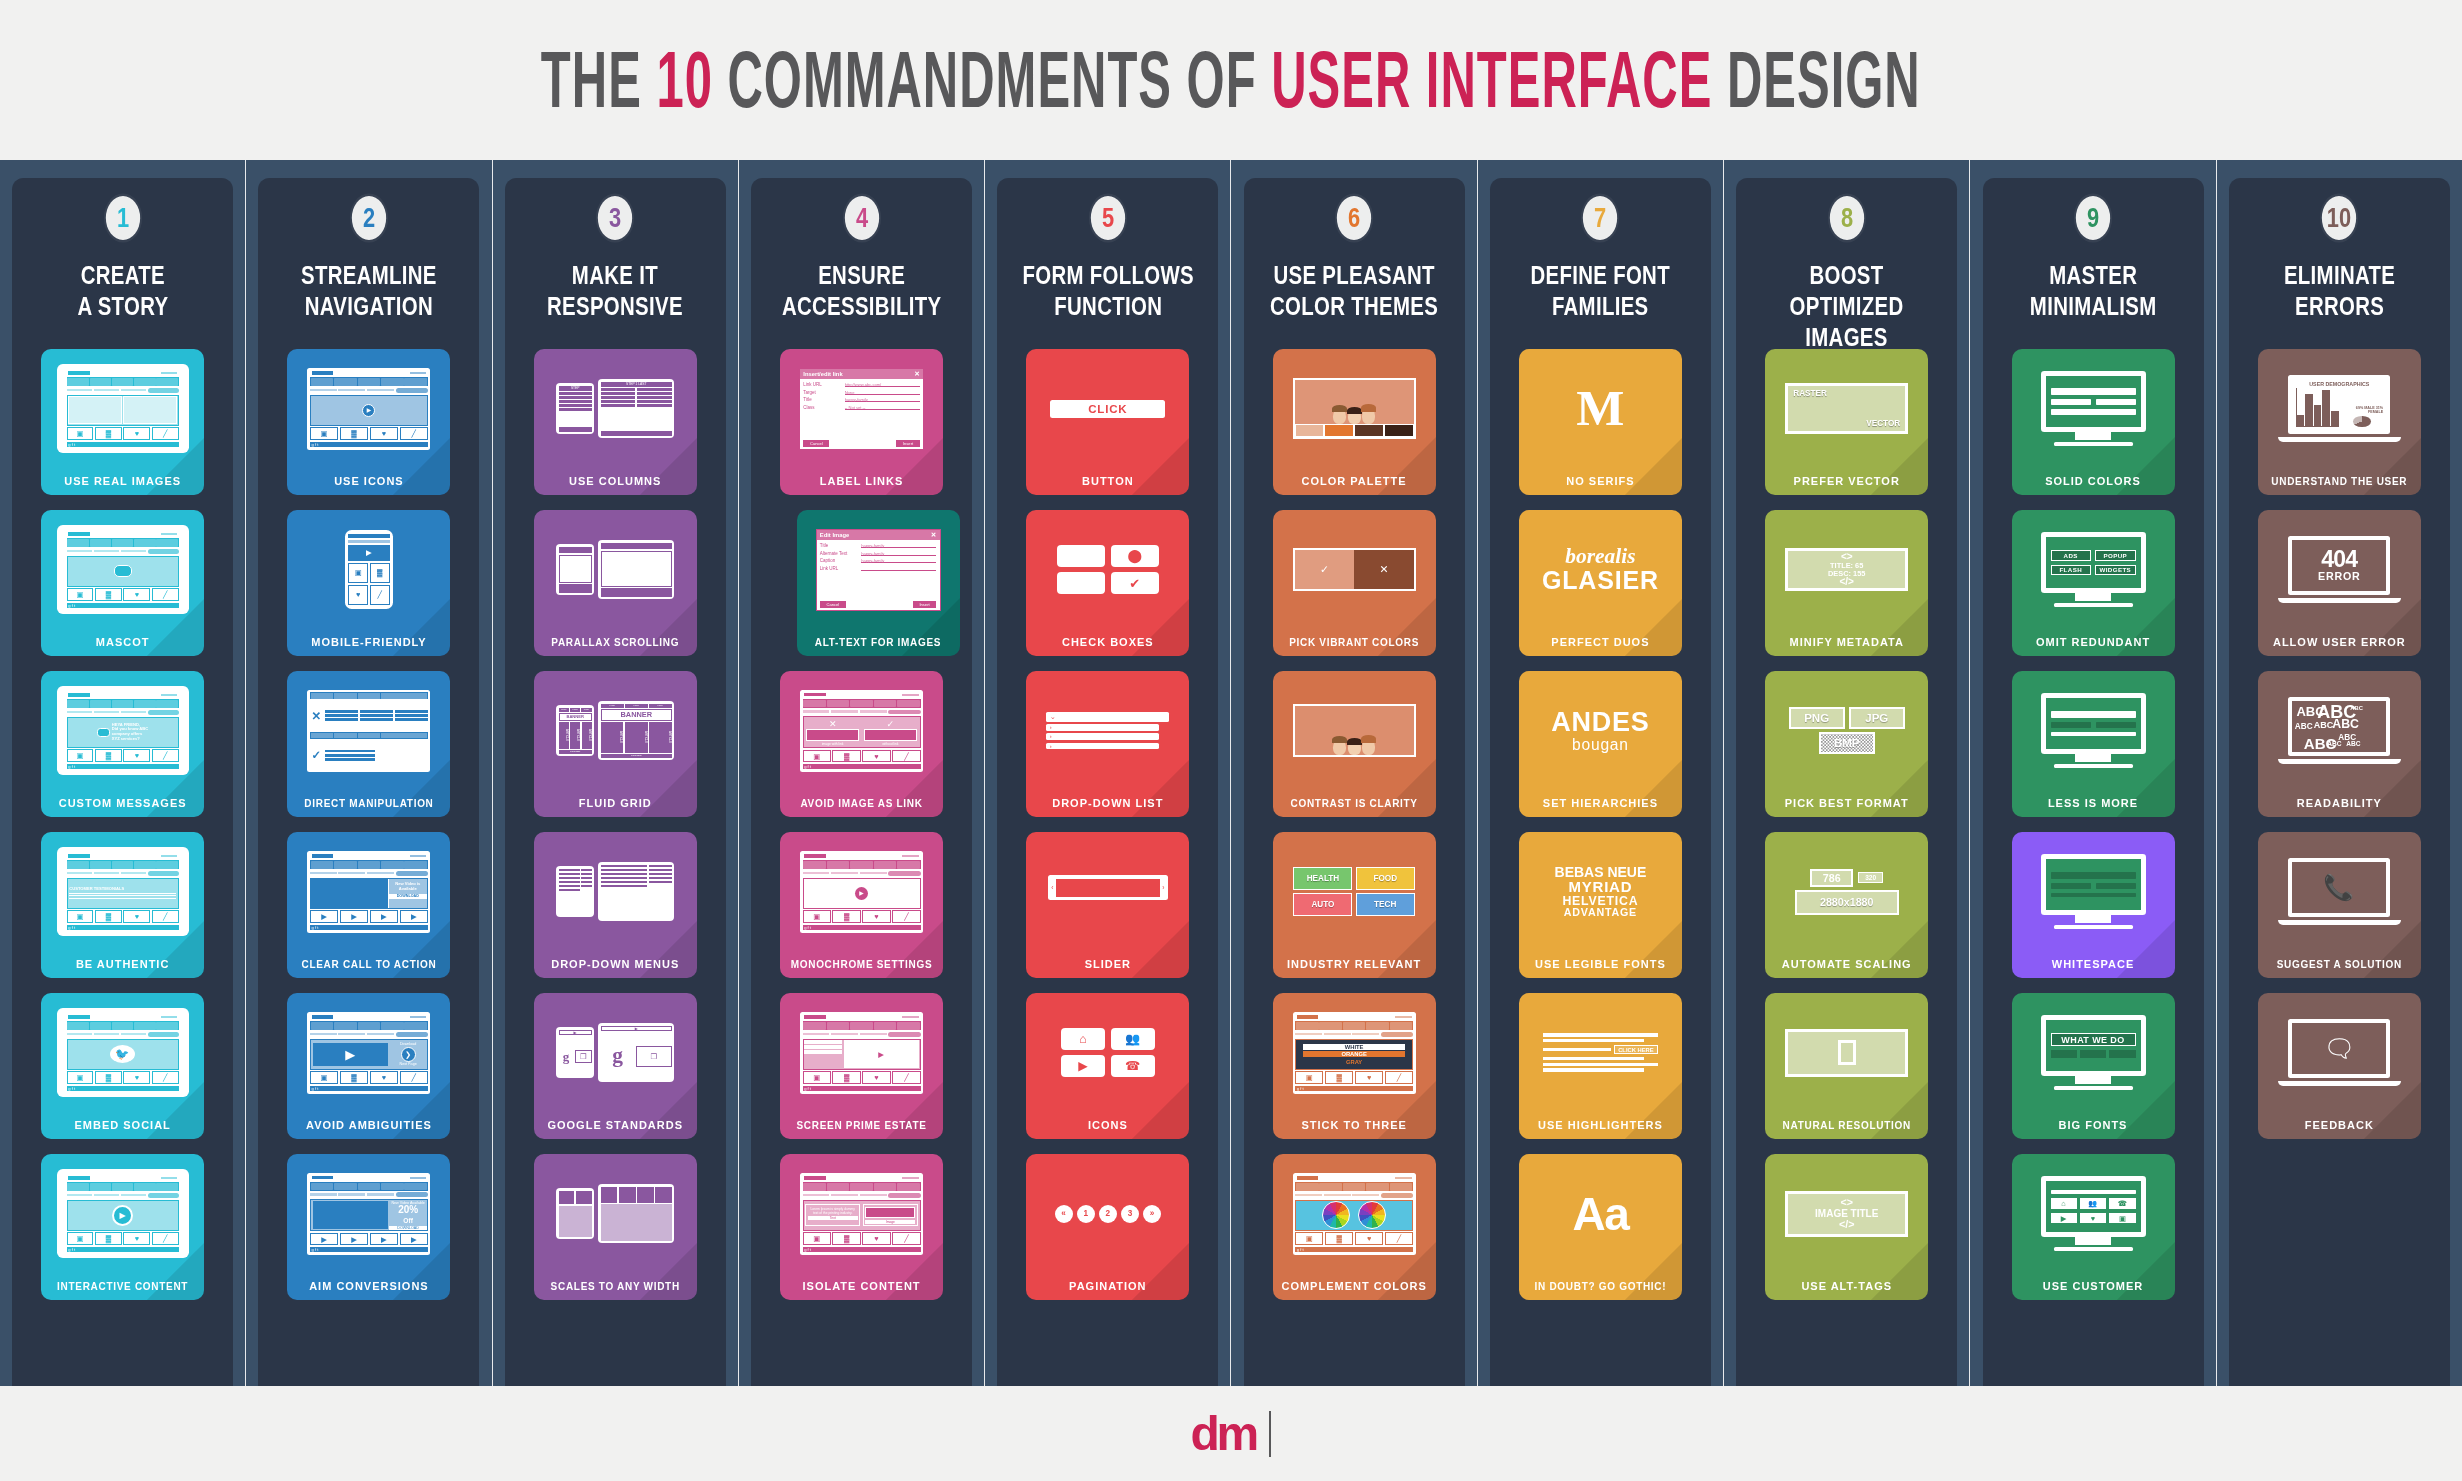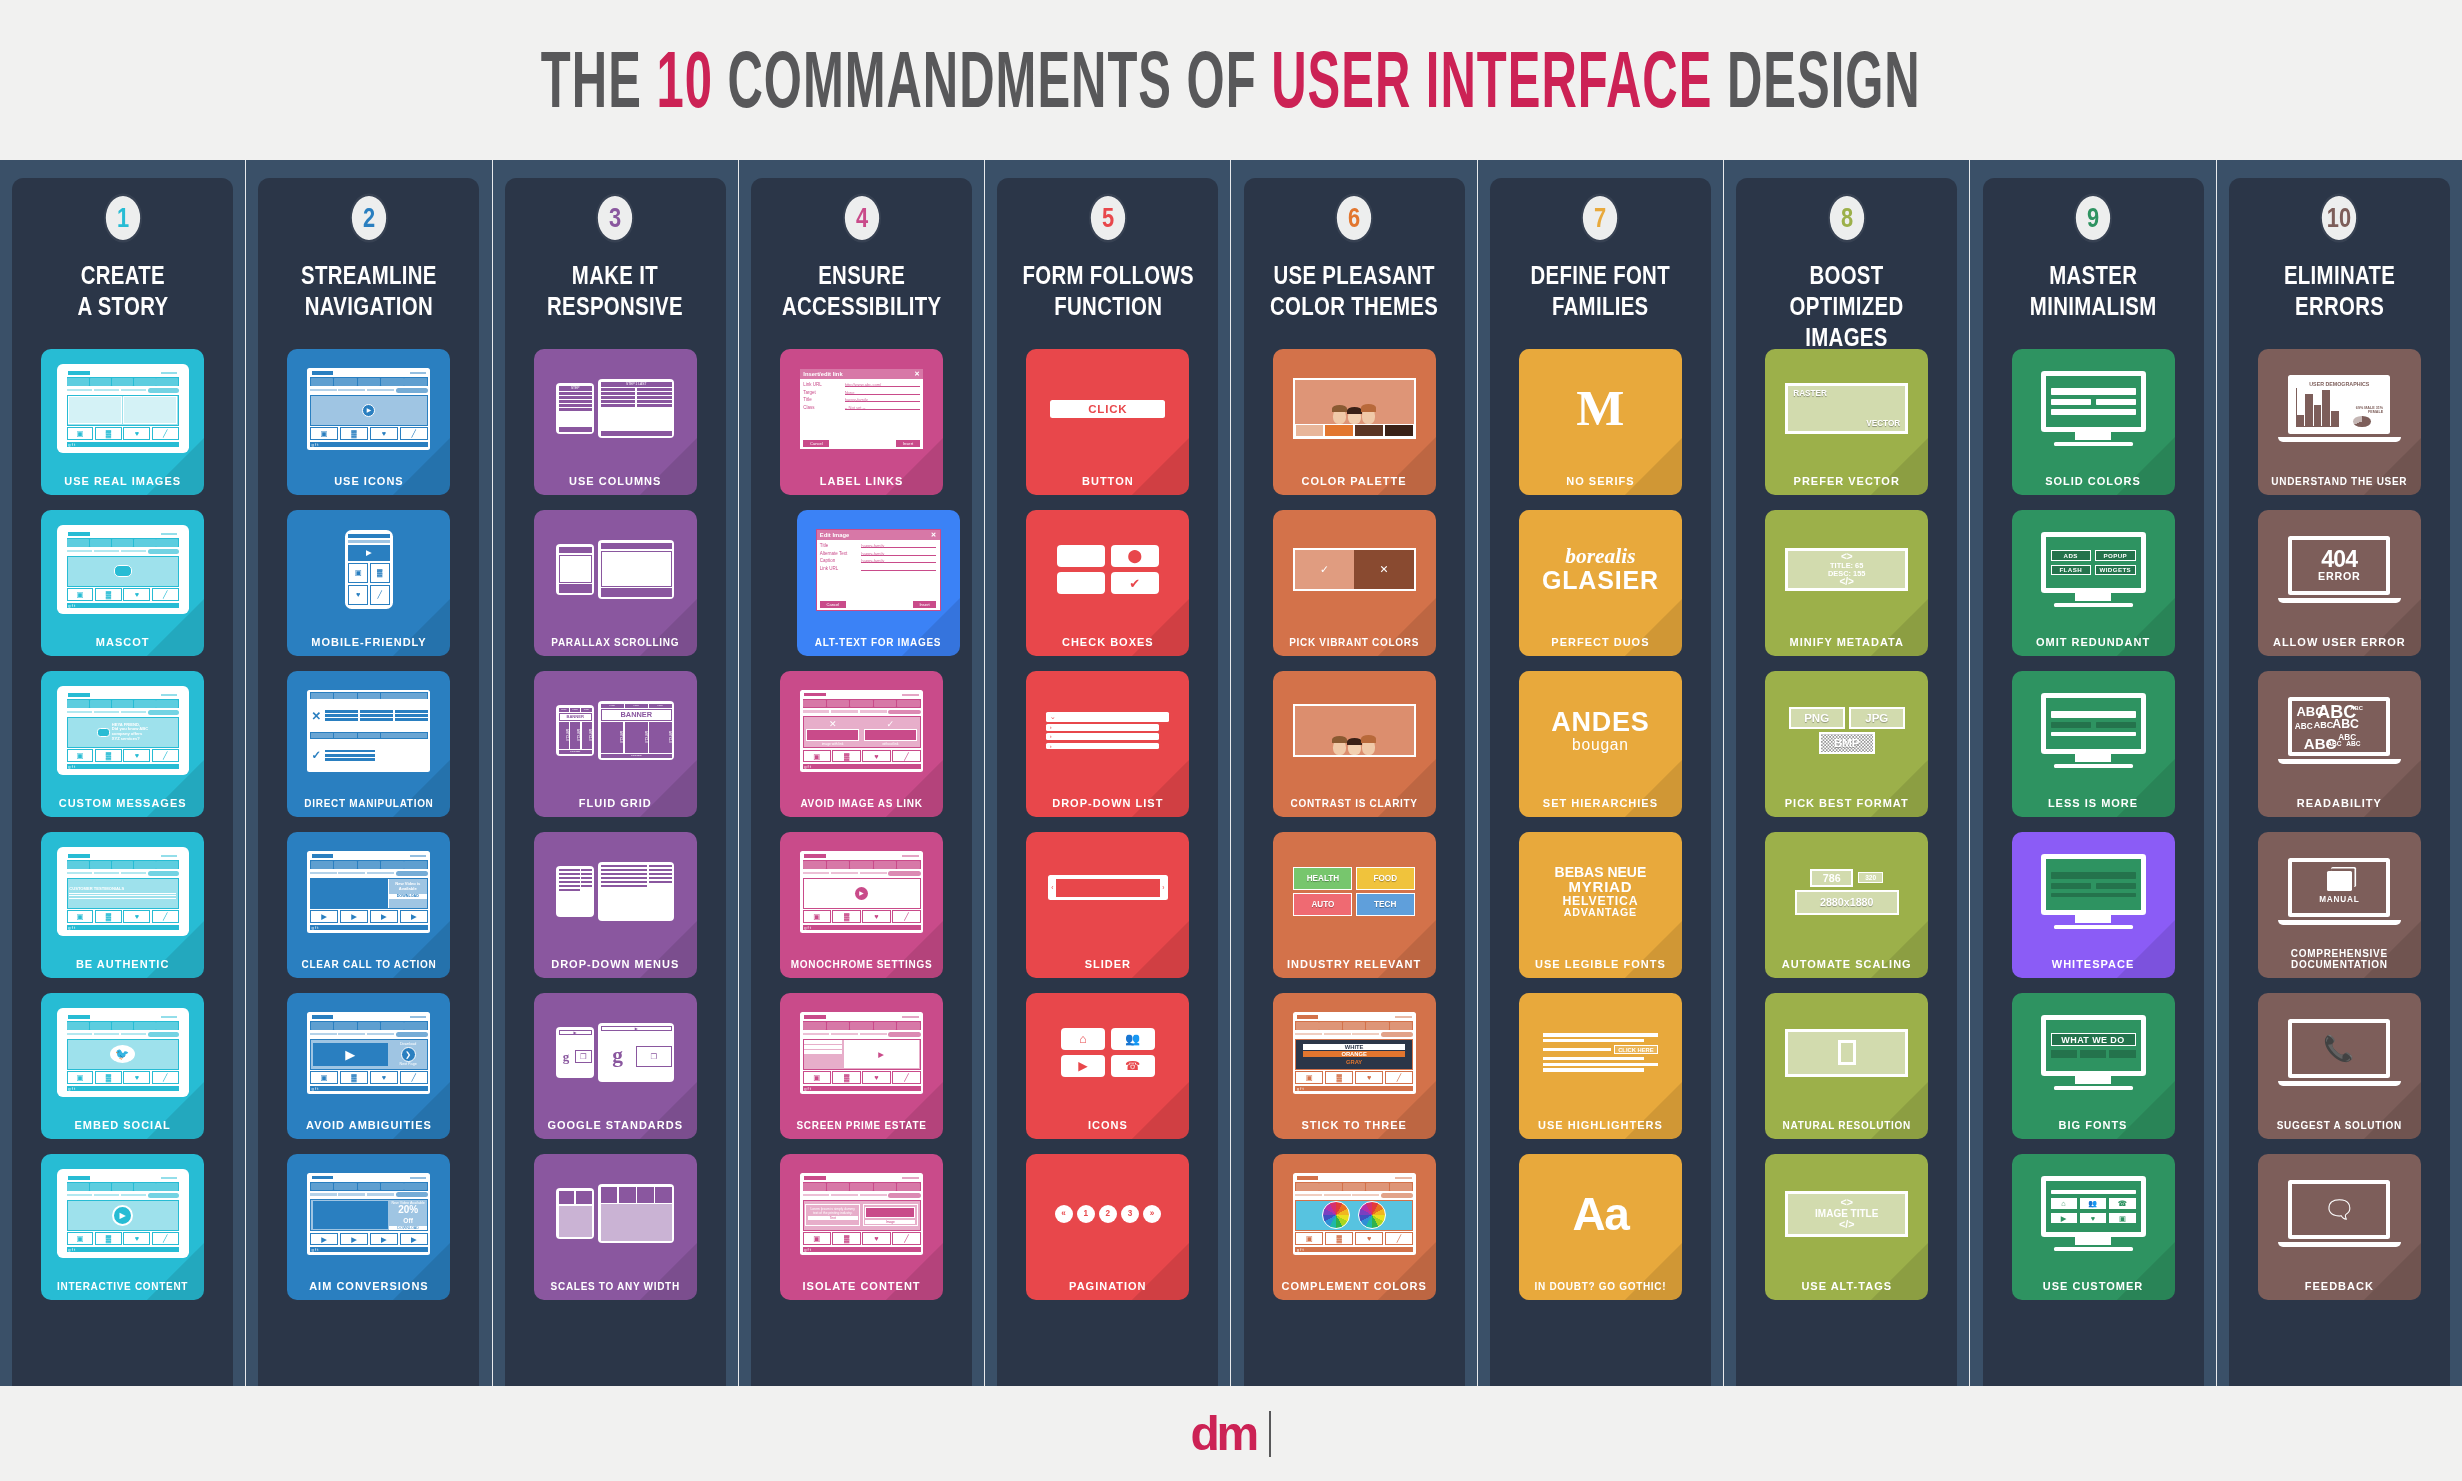--- a/index.html
+++ b/index.html
@@ -905,21 +905,21 @@
                   </div>
                 </div>
                 <div style="height:10px;display:flex;justify-content:space-between;padding:1.6px 3.3px;">
                   <div style="background:#c94b8a;color:#fff;font-size:4.1px;padding:0.8px 6.6px;">Cancel</div>
                   <div style="background:#c94b8a;color:#fff;font-size:4.1px;padding:0.8px 6.6px;">Insert</div>
                 </div>
               </div>
             </div>
             <div class="cap">LABEL LINKS</div>
           </div>
-          <div class="card" style="background:#3b82f6;margin-left:33px;">
+          <div class="card" style="background:#0f766e;margin-left:33px;">
             <div class="shade"></div>
             <div class="art">
               <div style="width:125px;height:82px;background:#fff;border:1.6px solid #c94b8a;display:flex;flex-direction:column;">
                 <div style="height:10.7px;background:#d778a7;display:flex;align-items:center;justify-content:space-between;padding:0 3.3px;color:#fff;font-size:5.8px;font-weight:bold;">
                   <span>Edit Image</span>
                   <span style="font-size:6.6px;">✕</span>
                 </div>
                 <div style="flex:1;padding:3.3px;display:flex;flex-direction:column;gap:2.5px;">
                   <div style="display:flex;align-items:center;gap:3.3px;">
                     <div style="width:38px;color:#c94b8a;font-size:4.5px;">Title</div>
@@ -1688,36 +1688,20 @@
                 <div class="lap-base"></div>
               </div>
             </div>
             <div class="cap">READABILITY</div>
           </div>
           <div class="card" style="background:#7d5e5a;">
             <div class="shade"></div>
             <div class="art">
               <div style="display:flex;flex-direction:column;align-items:center;">
                 <div class="lap-frame" style="background:#7d5e5a;">
-                  <div style="display:flex;flex-direction:column;align-items:center;justify-content:center;gap:1.6px;">
-                    <div style="width:25px;height:20px;background:#fff;border-radius:1.6px;box-shadow:3.3px -3.3px 0 -0.8px #7d5e5a, 4.1px -4.1px 0 0 #fff;"></div>
-                    <div style="color:#fff;font-weight:bold;font-size:8.2px;letter-spacing:0.8px;margin-top:2.5px;">MANUAL</div>
-                  </div>
-                </div>
-                <div class="lap-base"></div>
-              </div>
-            </div>
-            <div class="cap small">COMPREHENSIVE
-DOCUMENTATION</div>
-          </div>
-          <div class="card" style="background:#7d5e5a;">
-            <div class="shade"></div>
-            <div class="art">
-              <div style="display:flex;flex-direction:column;align-items:center;">
-                <div class="lap-frame" style="background:#7d5e5a;">
                   <div style="display:flex;align-items:center;justify-content:center;color:#fff;font-size:25px;">📞</div>
                 </div>
                 <div class="lap-base"></div>
               </div>
             </div>
             <div class="cap small">SUGGEST A SOLUTION</div>
           </div>
           <div class="card" style="background:#7d5e5a;">
             <div class="shade"></div>
             <div class="art">

